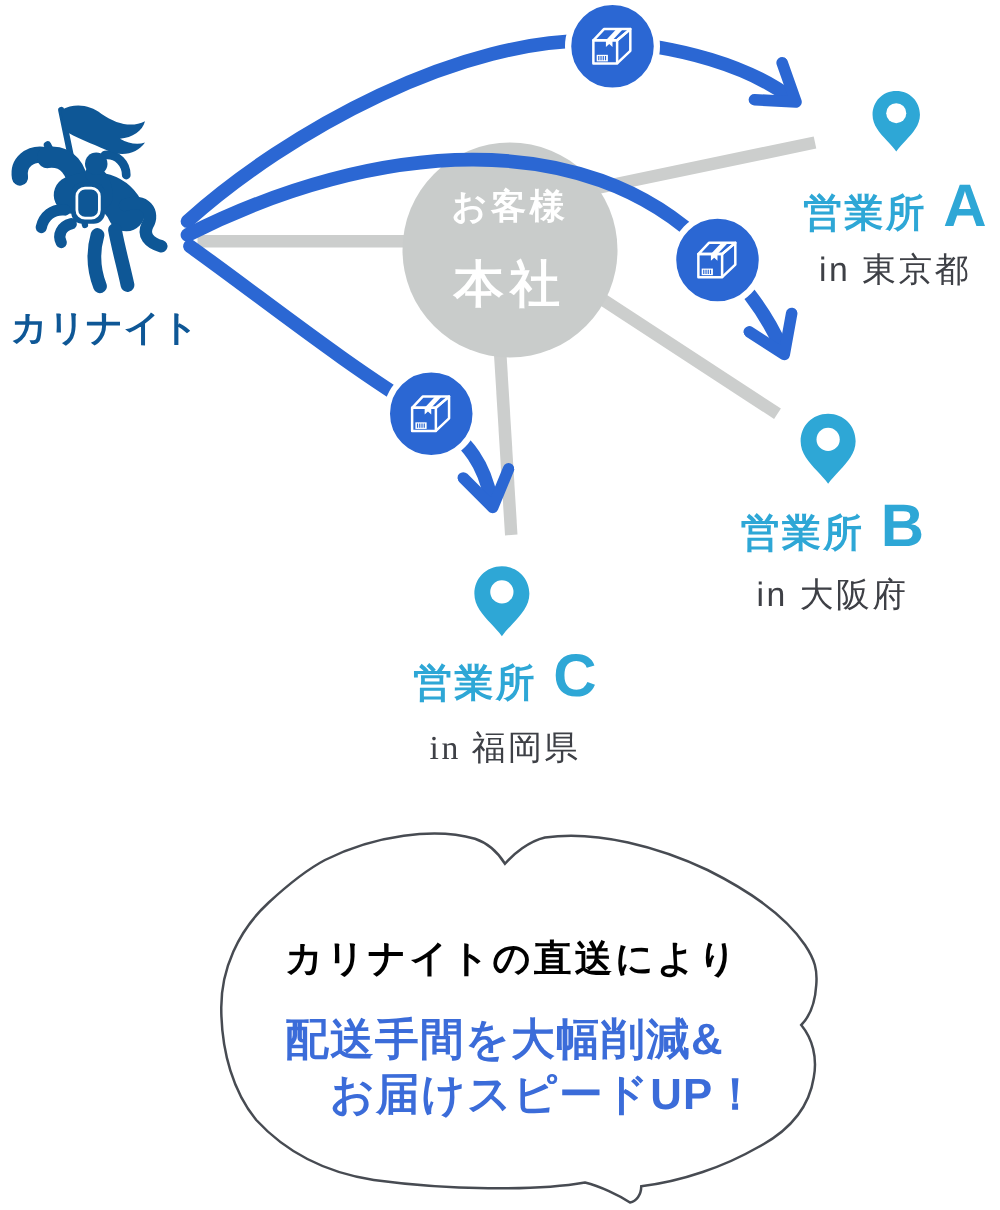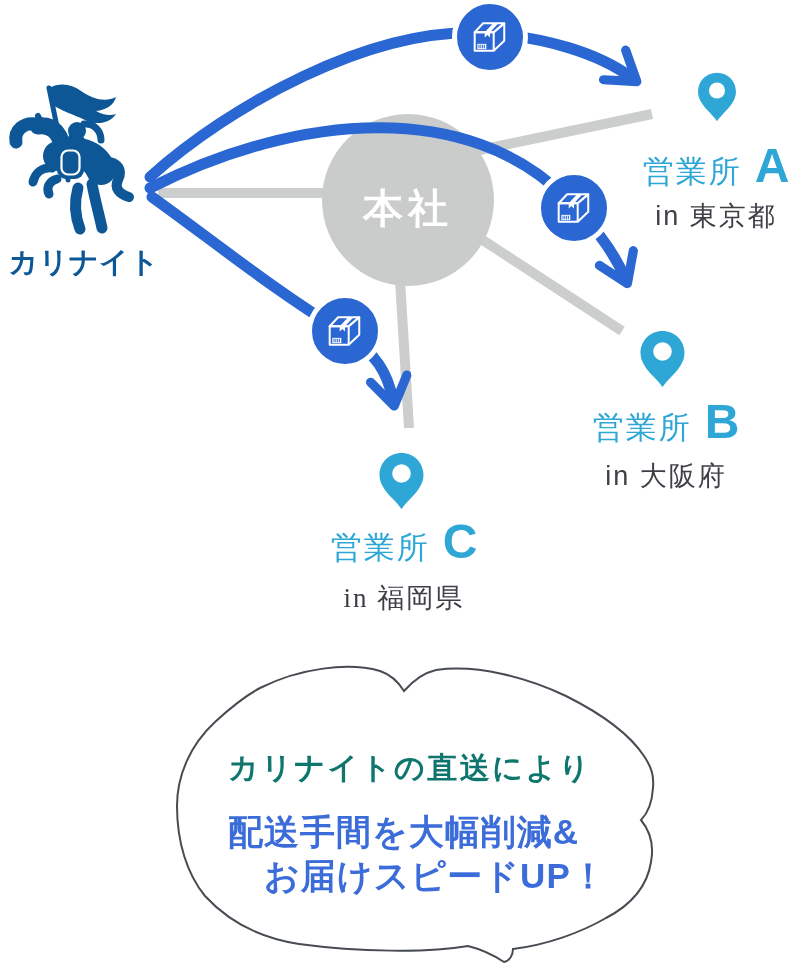--- a/index.html
+++ b/index.html
@@ -20,53 +20,54 @@
   .hub .l2{color:#fff;font-size:40px;font-weight:bold;letter-spacing:5px;margin-top:16px;}
 
   
   .pkg{
     width:76px;height:76px;border-radius:50%;background:#2b67d3;border:5px solid #ffffff;
     box-sizing:border-box;display:flex;align-items:center;justify-content:center;z-index:4;
   }
 
   
   .branch-row{display:flex;justify-content:center;align-items:baseline;gap:13px;z-index:5;}
-  .branch-label{color:#2ea7d6;font-size:31px;font-weight:normal;letter-spacing:2px;}
+  .branch-label{color:#2ea7d6;font-size:31px;font-weight:bold;letter-spacing:2px;}
   .branch-letter{color:#2ea7d6;font-size:48px;font-weight:bold;}
   .branch-loc{color:#3e4046;font-size:27px;letter-spacing:2px;text-align:center;z-index:5;}
 
   
   .brand{
     left:0px;top:243px;width:168px;text-align:center;color:#0e5796;
     font-size:29px;font-weight:bold;letter-spacing:0.5px;z-index:6;
   }
 
   
   .bubble-text{left:228px;top:748px;width:400px;z-index:8;}
-  .bubble-text .t1{color:#0f766e;font-size:30px;font-weight:bold;letter-spacing:2.5px;line-height:40px;}
+  .bubble-text .t1{color:#000000;font-size:30px;font-weight:bold;letter-spacing:2.5px;line-height:40px;}
   .bubble-text .t2{color:#3b6cd9;font-size:35px;font-weight:bold;letter-spacing:1px;line-height:44px;margin-top:22px;}
   .bubble-text .t3{color:#3b6cd9;font-size:35px;font-weight:bold;letter-spacing:1px;line-height:44px;margin-left:36px;}
 
   .z1{z-index:1}.z3{z-index:3}.z5{z-index:5}.z6{z-index:6}.z7{z-index:7}
 </style>
 </head>
 <body>
 
 <div class="stage">
 
   <svg class="abs z1" width="800" height="968" viewBox="0 0 800 968" style="left:0;top:0;pointer-events:none;">
     <g stroke="#cccecd" stroke-width="10" fill="none">
       <path d="M158 193 L 335 193"></path>
       <path d="M470 152 L 652 114"></path>
       <path d="M475 235 L 622 331"></path>
       <path d="M400 280 L 409 428"></path>
     </g>
   </svg>
 
   <div class="abs hub">
+    <div class="l1">お客様</div>
     <div class="l2">本社</div>
   </div>
 
   <svg class="abs z3" width="800" height="968" viewBox="0 0 800 968" style="left:0;top:0;pointer-events:none;">
     <defs>
       <marker id="ah" viewBox="0 0 10 10" refX="6.2" refY="5" markerWidth="4.2" markerHeight="4.2" orient="auto" markerUnits="strokeWidth">
         <polyline points="1.5,1 7.5,5 1.5,9" fill="none" stroke="#2b67d3" stroke-width="2" stroke-linecap="round" stroke-linejoin="round"></polyline>
       </marker>
     </defs>
     <g stroke="#2b67d3" stroke-width="11" fill="none" stroke-linecap="round">

